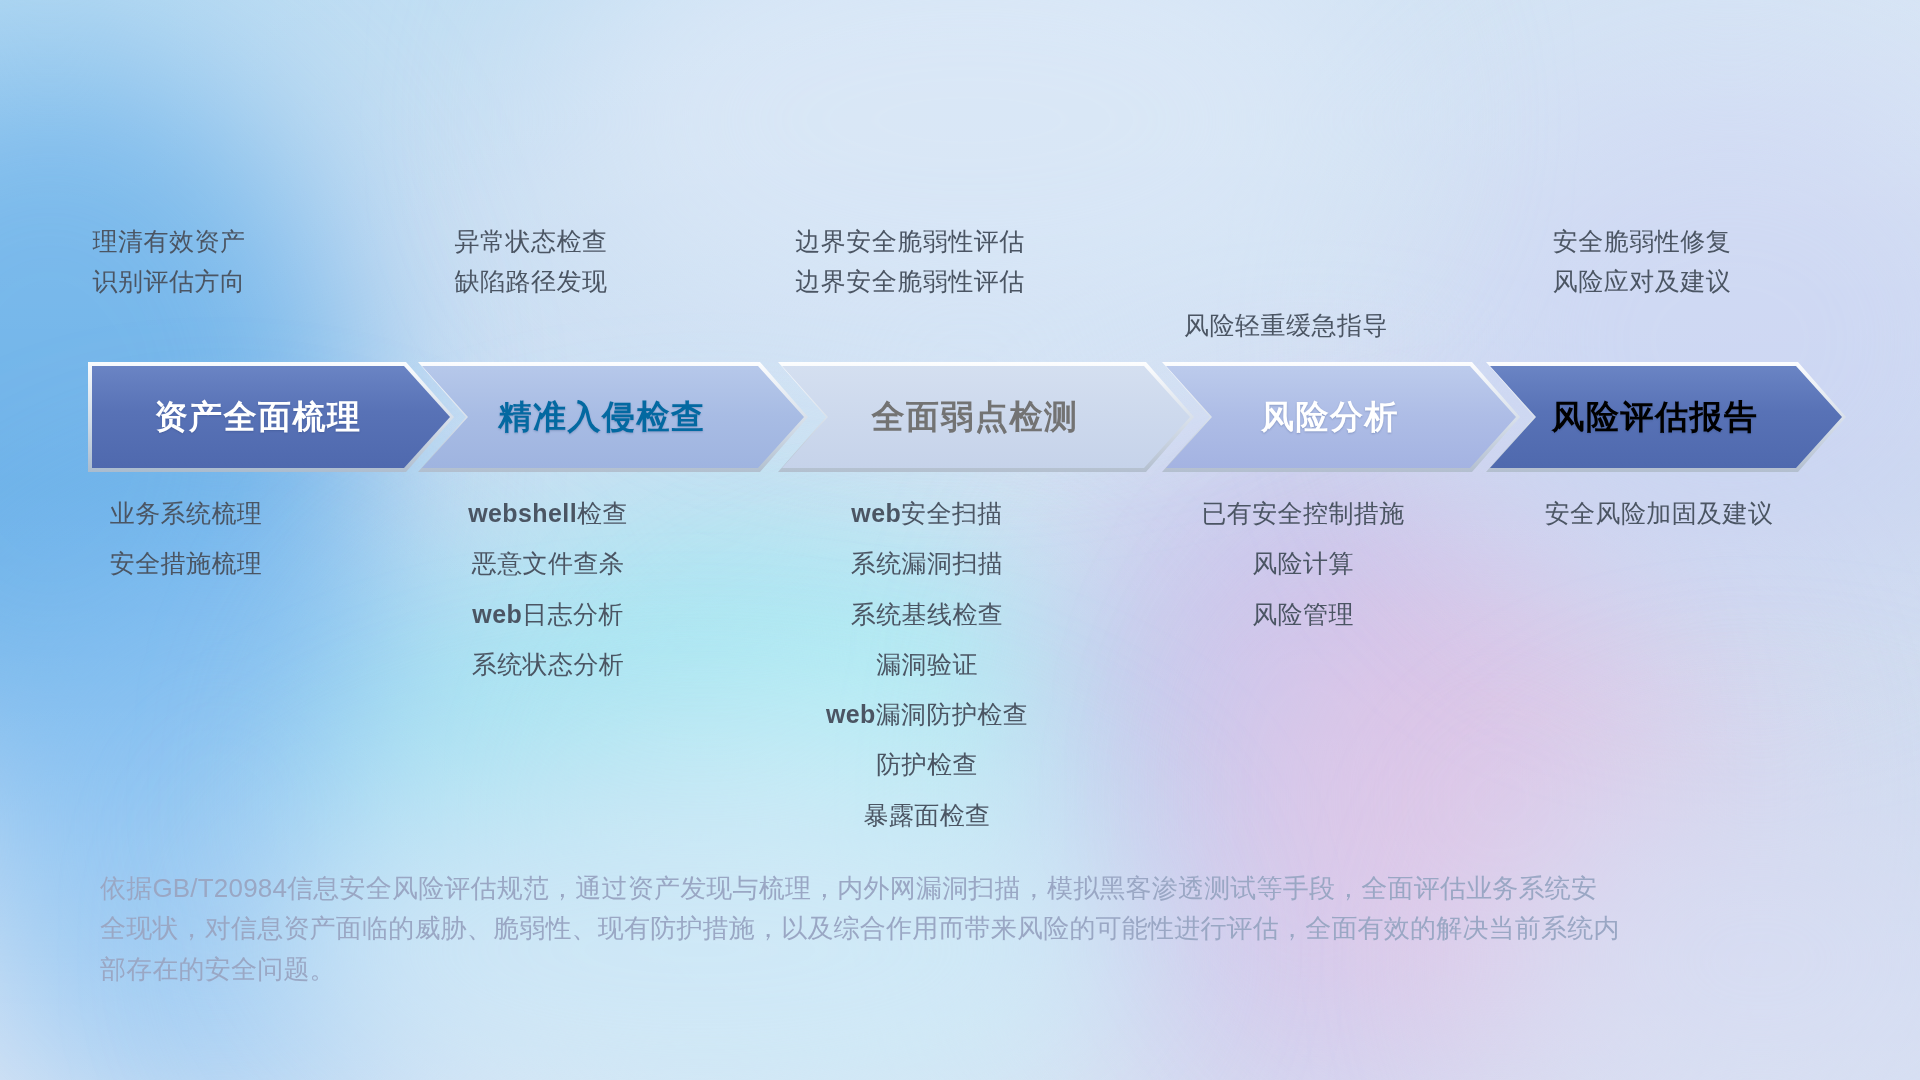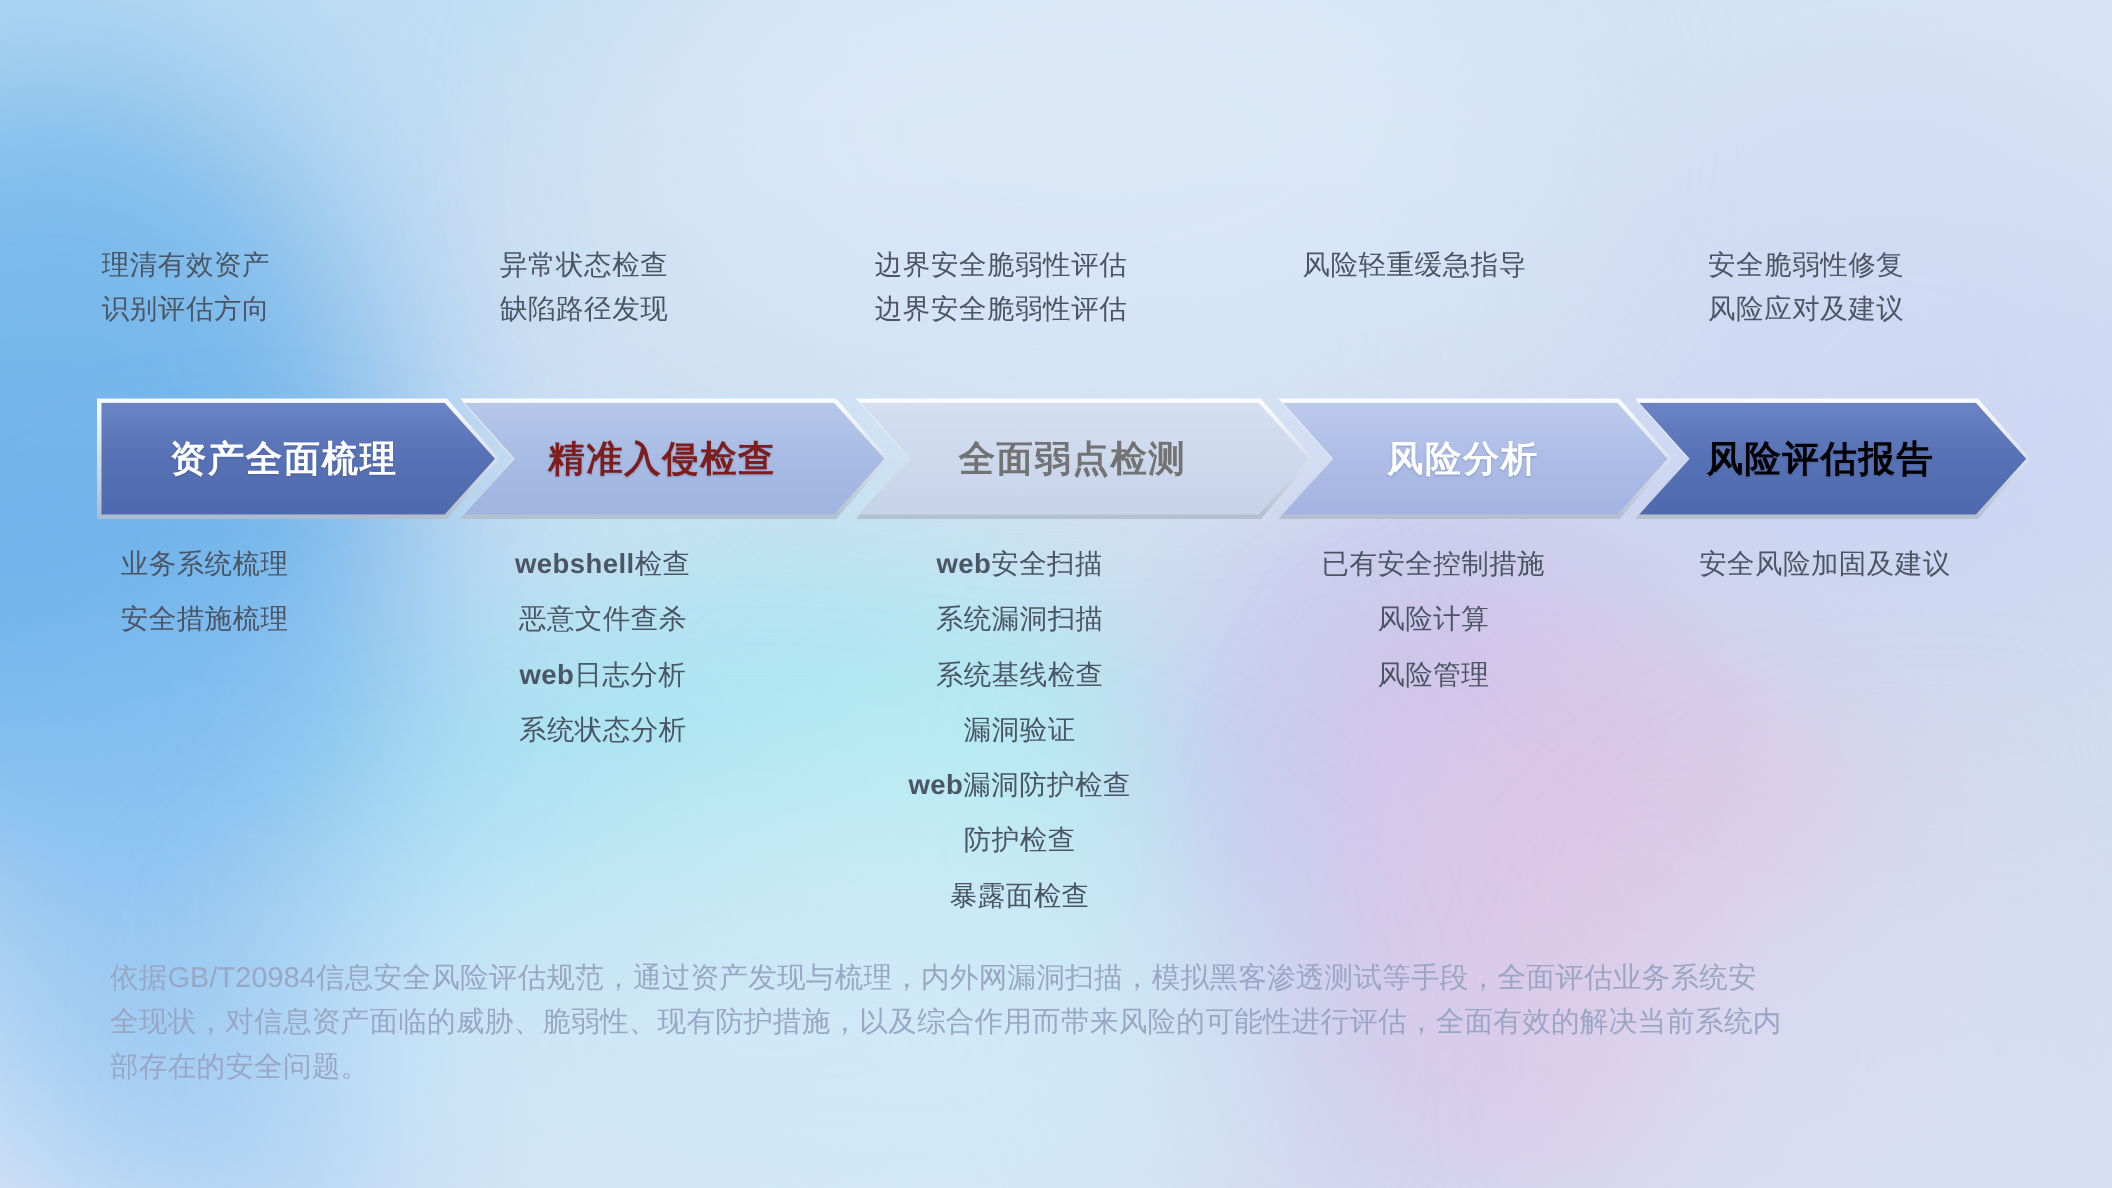--- a/index.html
+++ b/index.html
@@ -198,39 +198,39 @@
       <div class="line">识别评估方向</div>
     </div>
     <div class="top-col" style="width:342px; margin-left:22px;">
       <div class="line">异常状态检查</div>
       <div class="line">缺陷路径发现</div>
     </div>
     <div class="top-col" style="width:388px; margin-left:14px;">
       <div class="line">边界安全脆弱性评估</div>
       <div class="line">边界安全脆弱性评估</div>
     </div>
-    <div class="top-col" style="width:336px; margin-left:14px;">
+    <div class="top-col" style="width:336px; margin-left:14px;justify-content:flex-end;">
       <div class="line">风险轻重缓急指导</div>
     </div>
     <div class="top-col" style="width:348px; margin-left:14px;">
       <div class="line">安全脆弱性修复</div>
       <div class="line">风险应对及建议</div>
     </div>
   </div>
 
   <div class="banner">
     <div class="chev c1 first light-text">
       <div class="outline"></div>
       <div class="plate"></div>
       <div class="label" style="color: rgb(255, 255, 255);">资产全面梳理</div>
     </div>
     <div class="chev c2 light-text">
       <div class="outline"></div>
       <div class="plate"></div>
-      <div class="label" style="color: #7f1d1d;">精准入侵检查</div>
+      <div class="label" style="color: #0369a1;">精准入侵检查</div>
     </div>
     <div class="chev c3 dark-text">
       <div class="outline"></div>
       <div class="plate"></div>
       <div class="label" style="color: #737373;">全面弱点检测</div>
     </div>
     <div class="chev c4 light-text">
       <div class="outline"></div>
       <div class="plate"></div>
       <div class="label" style="color: rgb(255, 255, 255);">风险分析</div>

